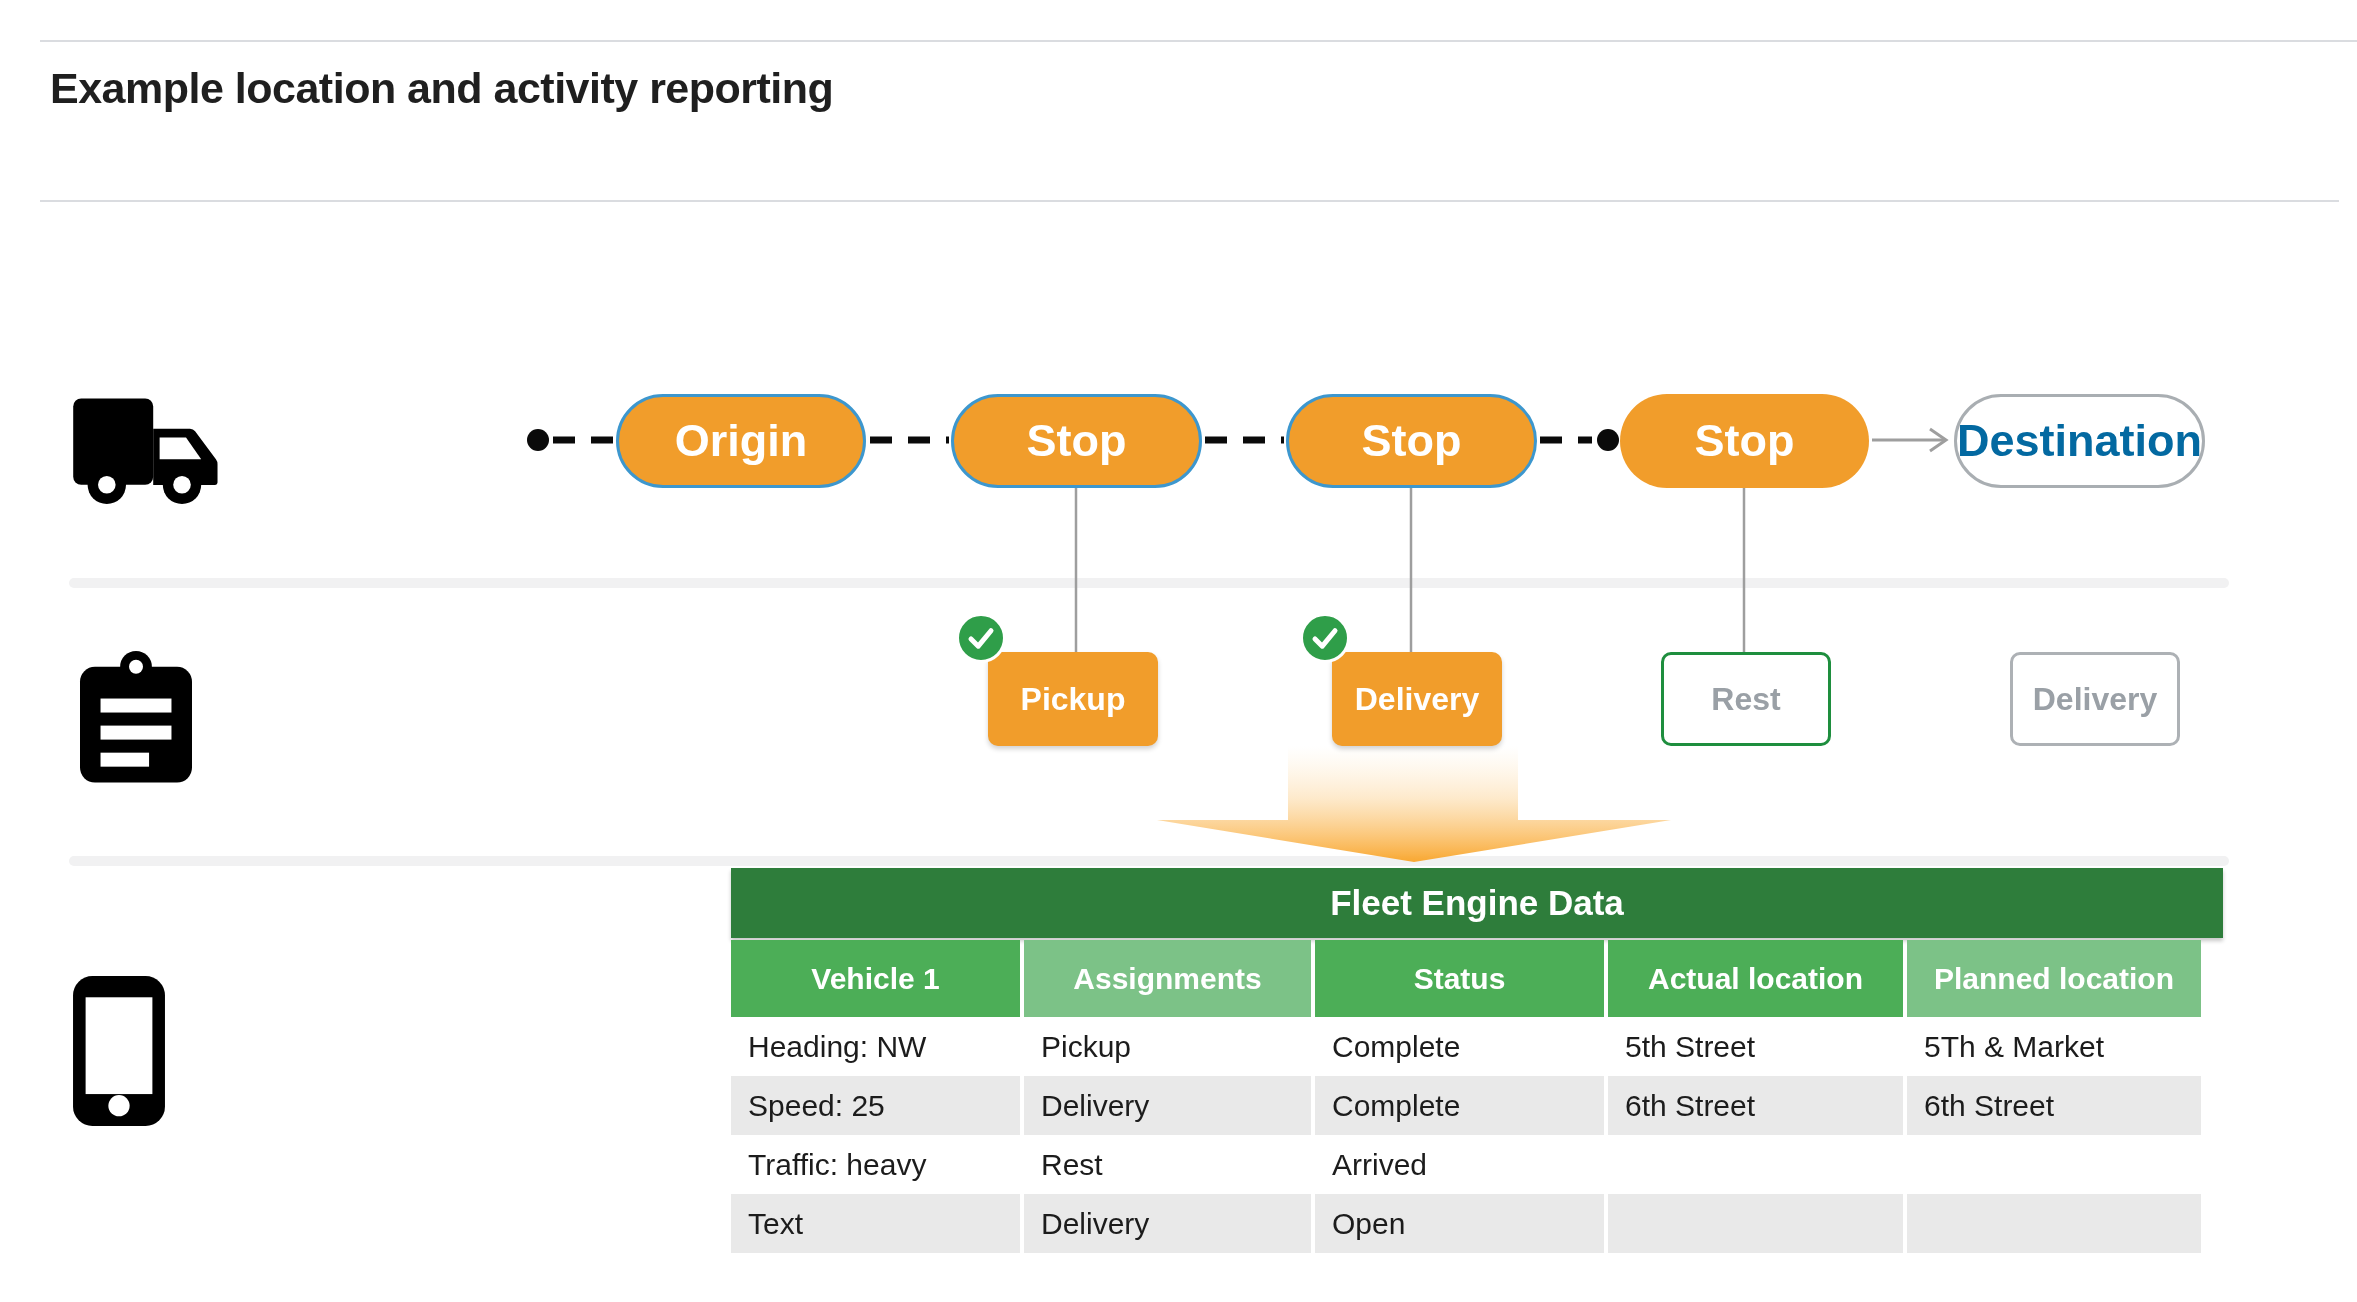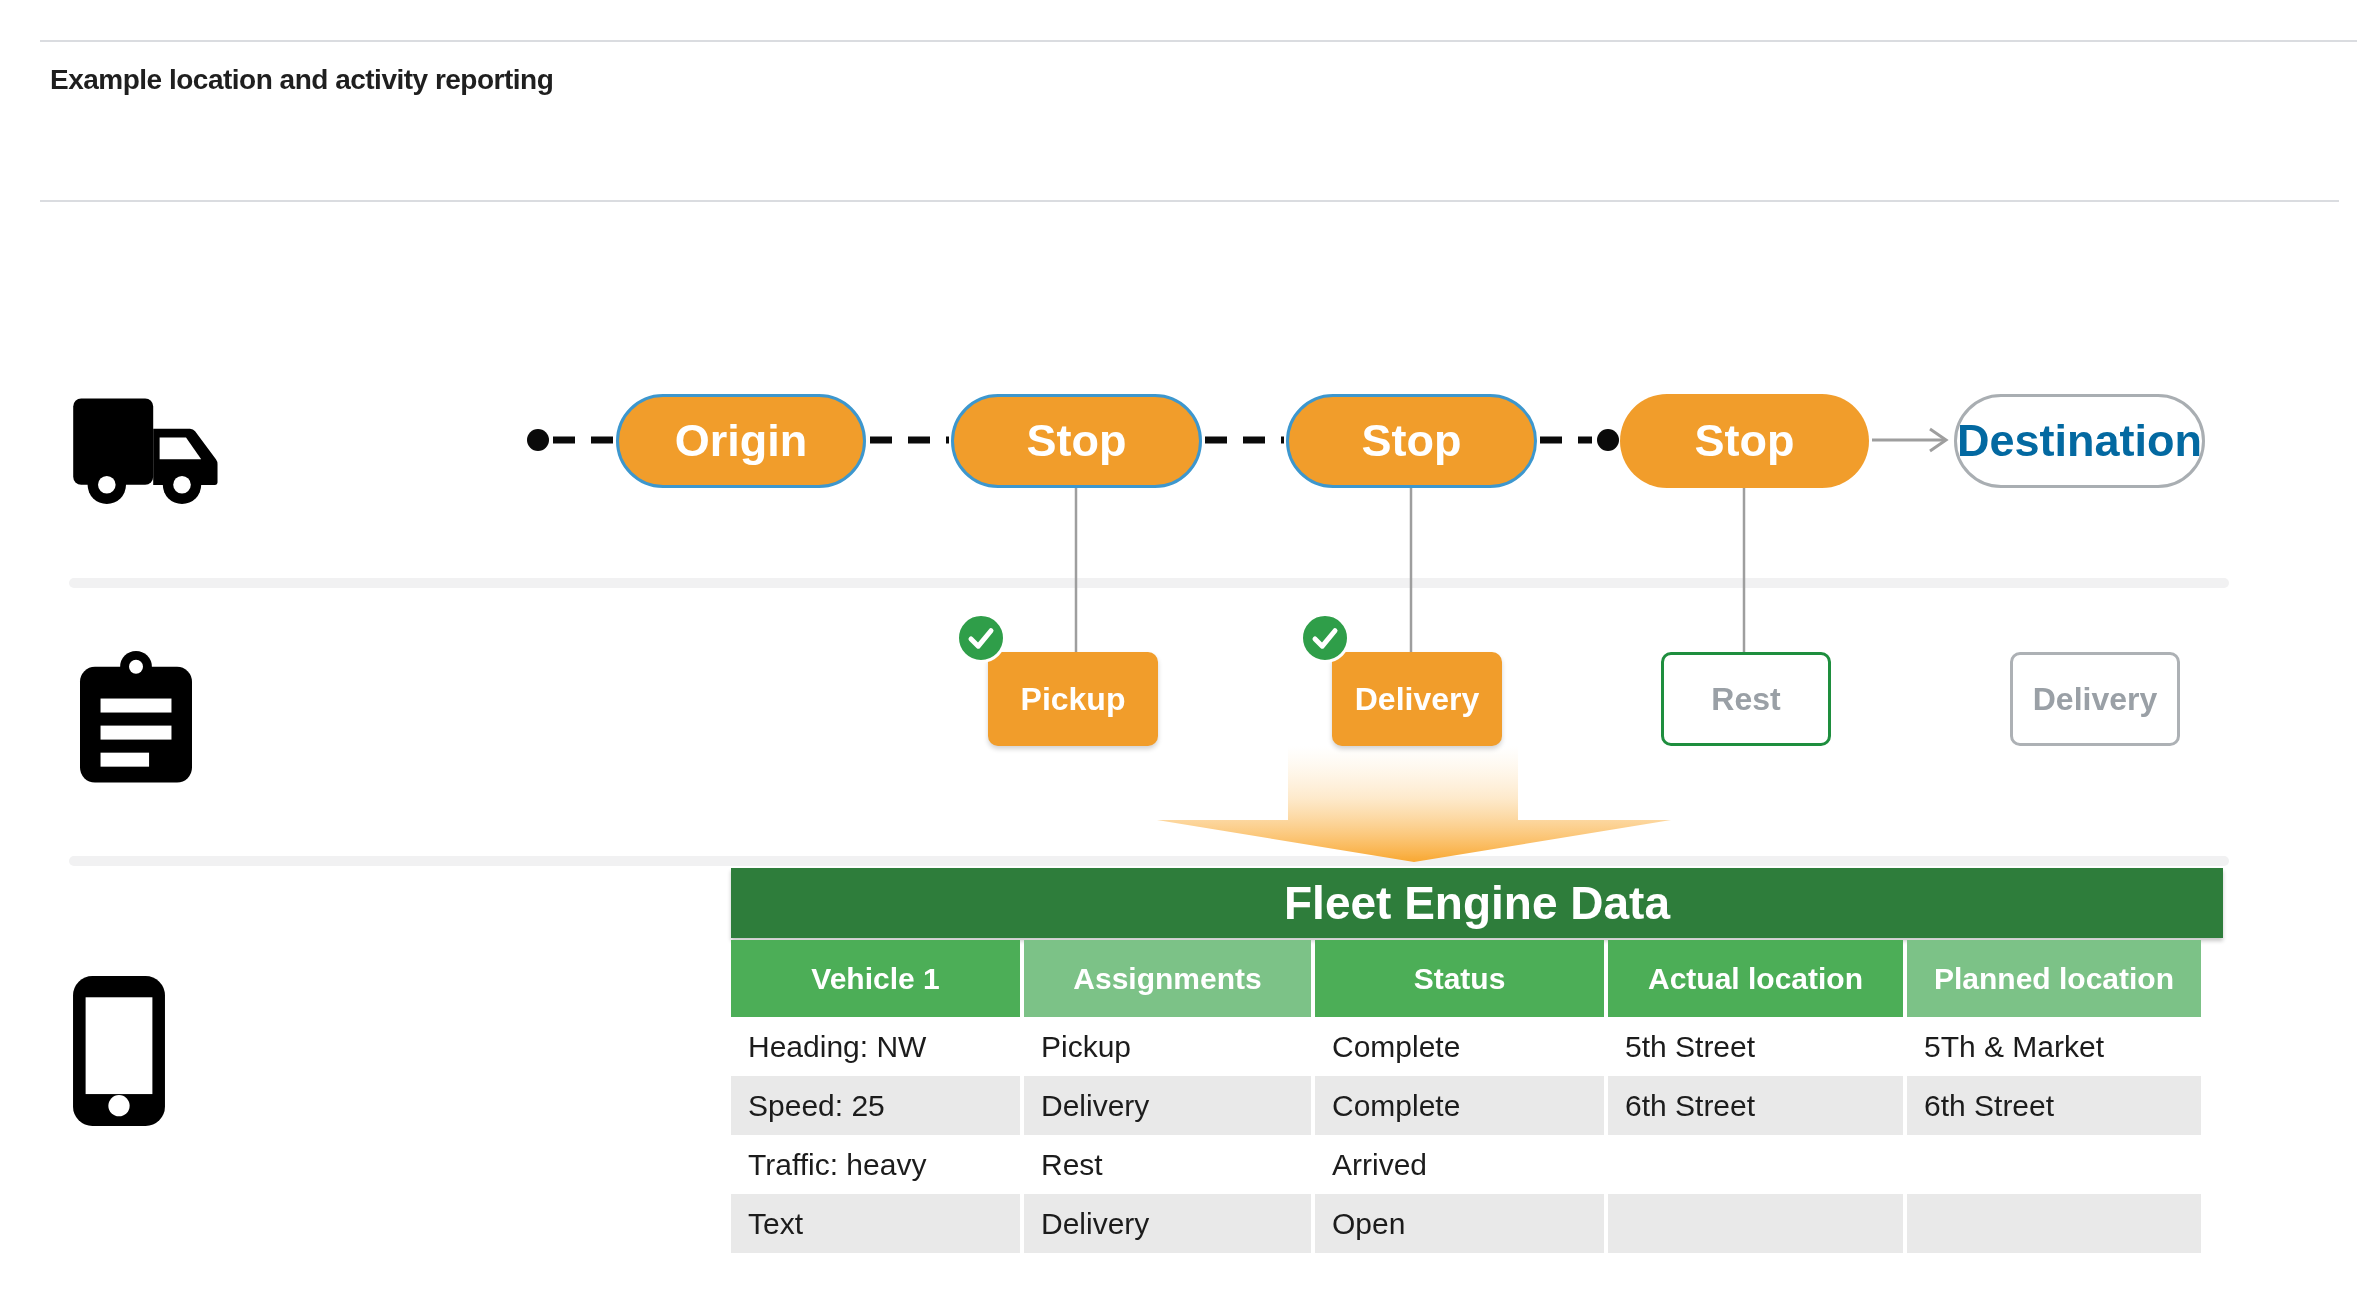--- a/index.html
+++ b/index.html
@@ -9,21 +9,21 @@
     height:1302px;
     background:#ffffff;
     font-family:"Liberation Sans", sans-serif;
     overflow:hidden;
   }
   .hairline{position:absolute;height:2px;background:#DADCE0;}
   #hairline-top{left:40px;right:0;top:40px;}
   #hairline-bottom{left:40px;right:18px;top:200px;}
   .page-title{
     position:absolute;left:50px;top:64px;
-    font-size:28px;font-weight:bold;color:#1f1f1f;letter-spacing:-0.5px;
+    font-size:43px;font-weight:bold;color:#1f1f1f;letter-spacing:-0.5px;
   }
   .overlay{position:absolute;left:0;top:0;z-index:1;pointer-events:none;}
   .band{position:absolute;left:69px;width:2160px;height:10px;border-radius:6px;background:#F1F1F2;z-index:0;}
   #band-1{top:578px;}
   #band-2{top:856px;}
 
   
   .pill{
     position:absolute;top:394px;height:94px;box-sizing:border-box;
     border-radius:48px;display:flex;align-items:center;justify-content:center;
@@ -62,21 +62,21 @@
 
   
   .row-icon{position:absolute;z-index:2;}
   #truck-icon{left:70px;top:392px;}
   #clipboard-icon{left:75px;top:650px;}
   #phone-icon{left:73px;top:976px;}
 
   
   .table-title-bar{
     position:absolute;left:731px;top:868px;width:1492px;height:70px;
-    background:#2E7D3B;color:#ffffff;font-size:46px;font-weight:bold;
+    background:#2E7D3B;color:#ffffff;font-size:35px;font-weight:bold;
     display:flex;align-items:center;justify-content:center;z-index:2;
     box-shadow:0 3px 4px rgba(0,0,0,0.22);
   }
   .fleet-grid{
     position:absolute;left:731px;top:940px;z-index:2;
     display:grid;
     grid-template-columns:289px 287px 289px 295px 294px;
     grid-template-rows:77px 59px 59px 59px 59px;
     column-gap:4px;row-gap:0;
   }

